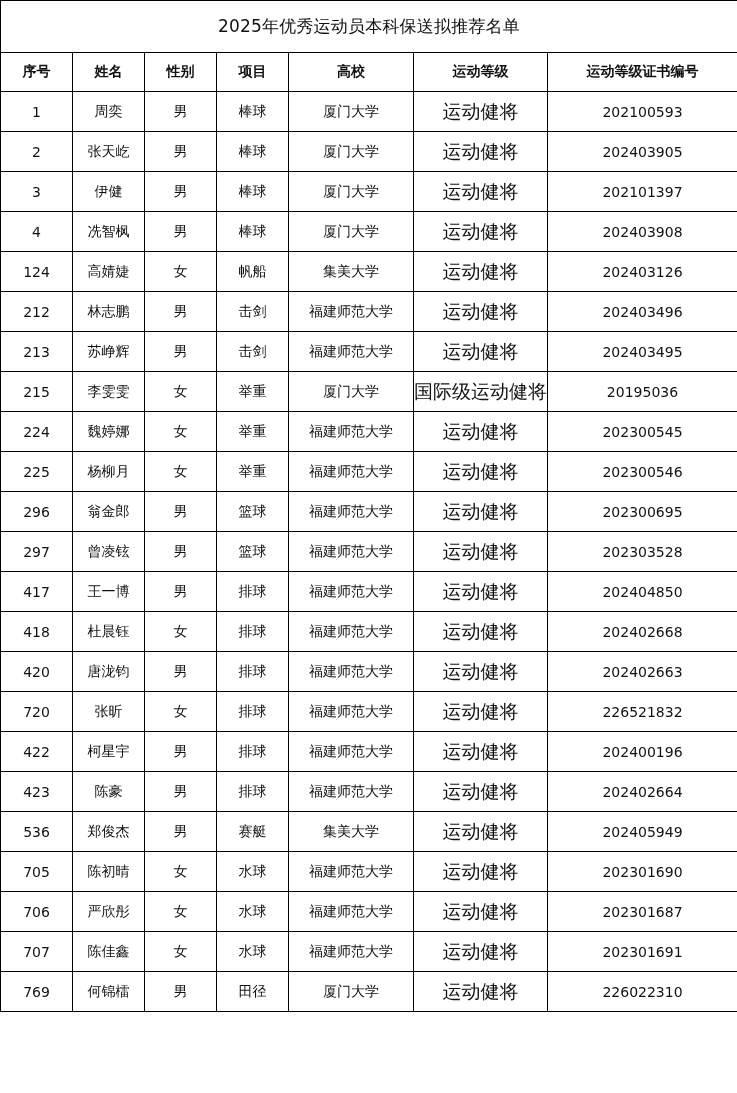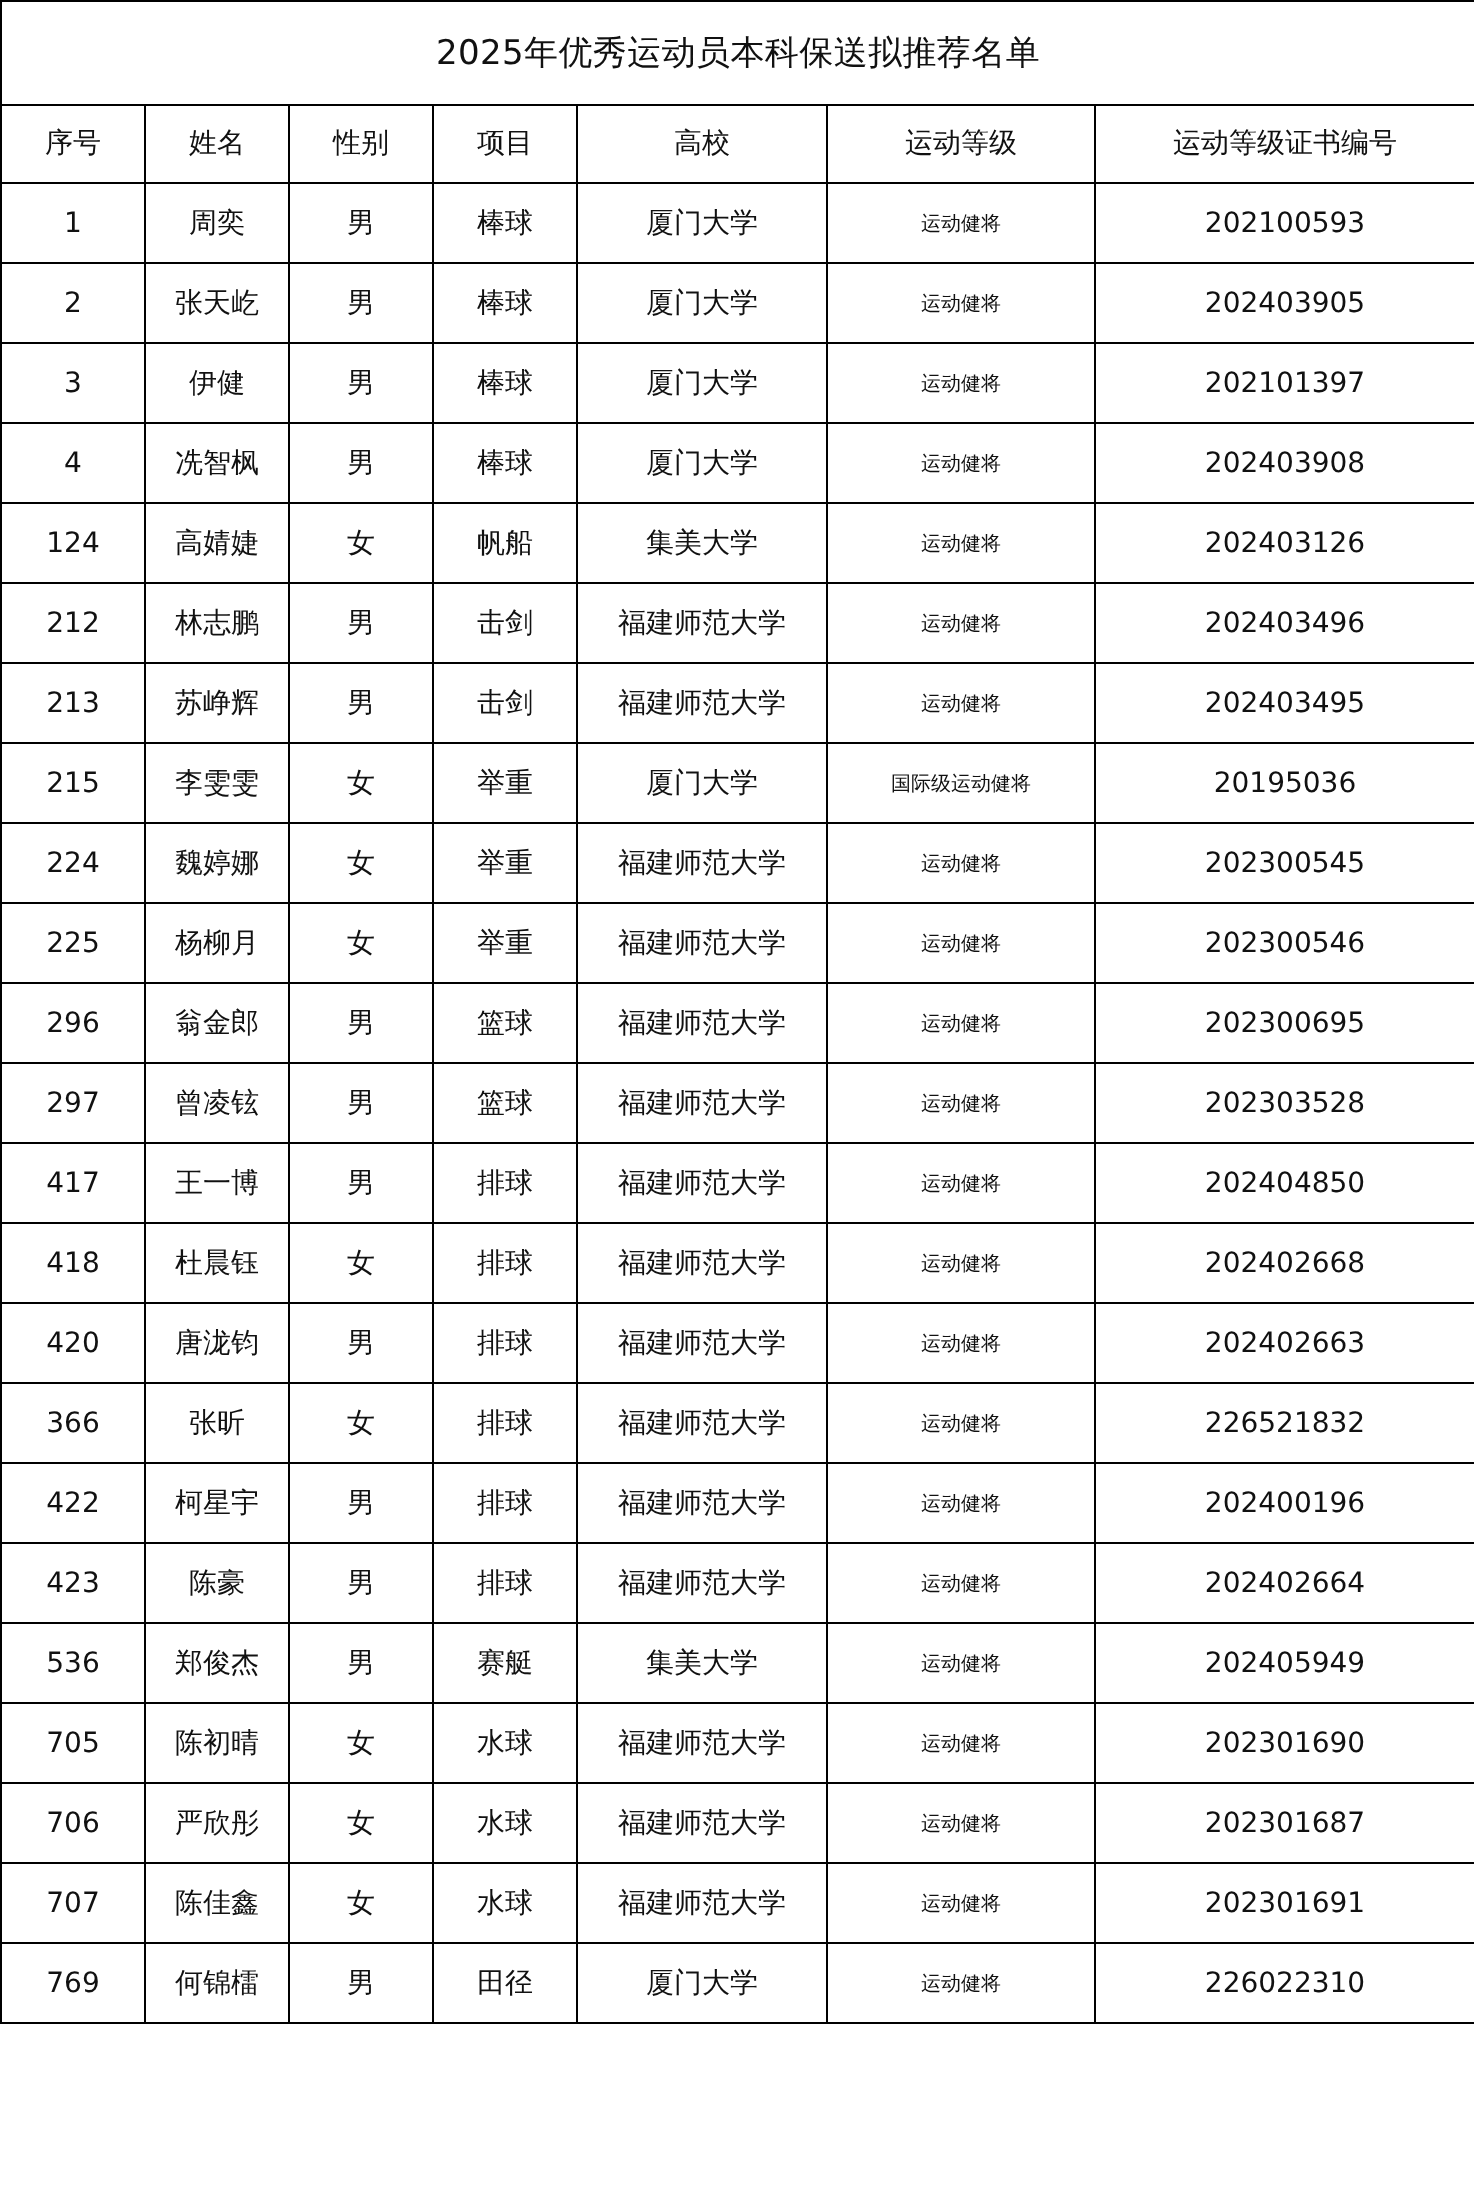--- a/index.html
+++ b/index.html
@@ -23,28 +23,28 @@
     }
     .title-cell {
       height: 51px;
       font-size: 17px;
       font-weight: normal;
       letter-spacing: 0.2px;
     }
     .hdr th {
       height: 38px;
       font-size: 14px;
-      font-weight: normal;
+      font-weight: bold;
     }
     .row td {
       height: 39px;
       font-size: 14px;
       font-weight: normal;
     }
-    .row td.level-small { font-size: 10px; }
+    .row td.level-small { font-size: 19px; }
   </style>
 </head>
 <body>
 
 <table class="roster">
   <colgroup>
     <col style="width:72px">
     <col style="width:72px">
     <col style="width:72px">
     <col style="width:72px">
@@ -213,21 +213,21 @@
     <td>420</td>
     <td>唐泷钧</td>
     <td>男</td>
     <td>排球</td>
     <td>福建师范大学</td>
     <td class="level-small">运动健将</td>
     <td>202402663</td>
   </tr>
 
   <tr class="row">
-    <td>366</td>
+    <td>720</td>
     <td>张昕</td>
     <td>女</td>
     <td>排球</td>
     <td>福建师范大学</td>
     <td class="level-small">运动健将</td>
     <td>226521832</td>
   </tr>
 
   <tr class="row">
     <td>422</td>

